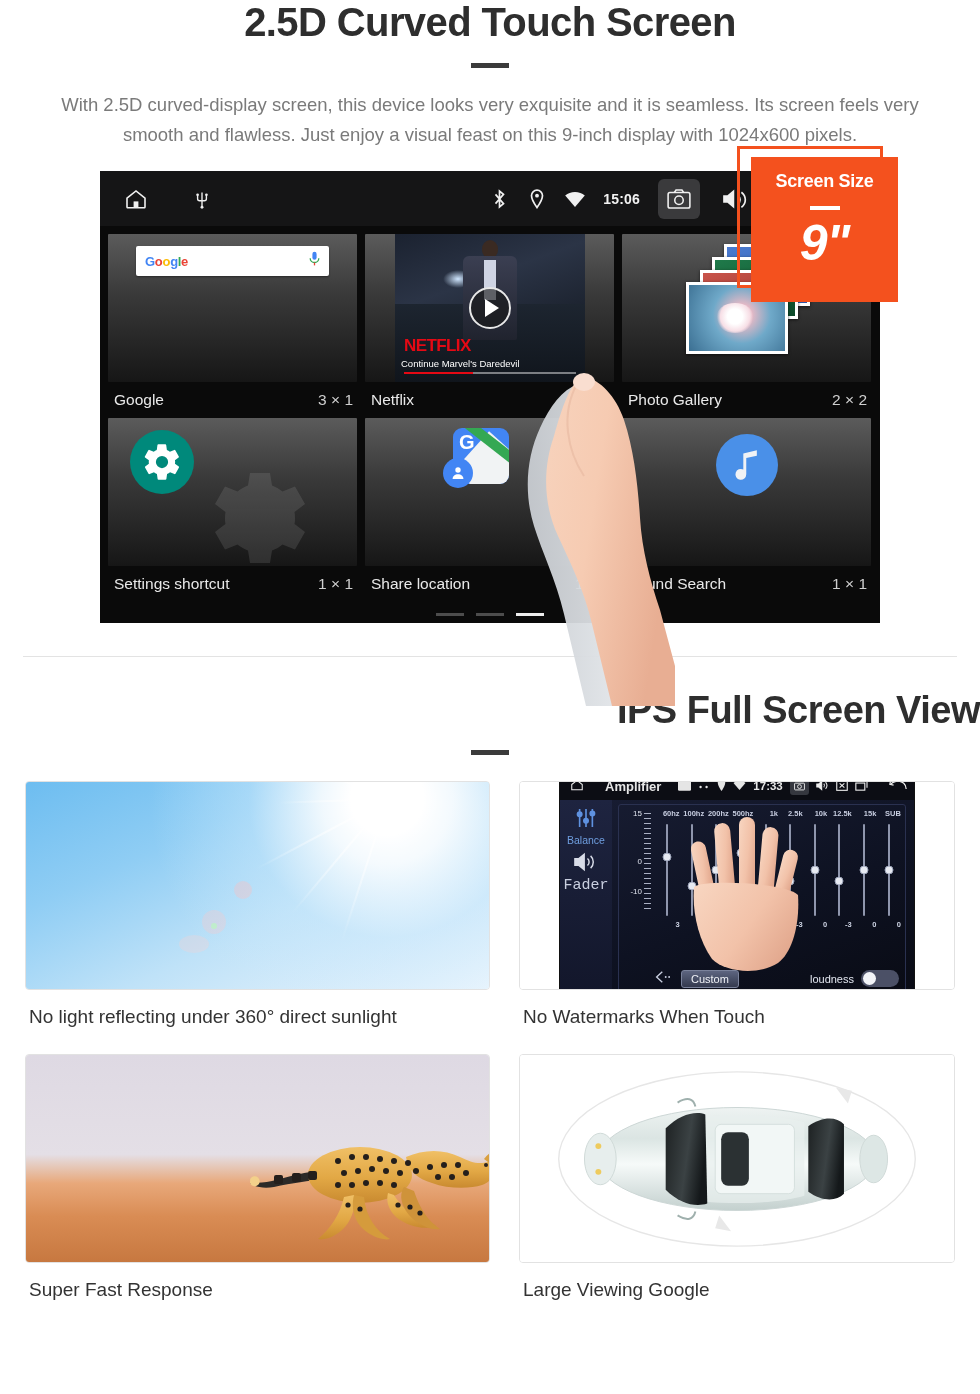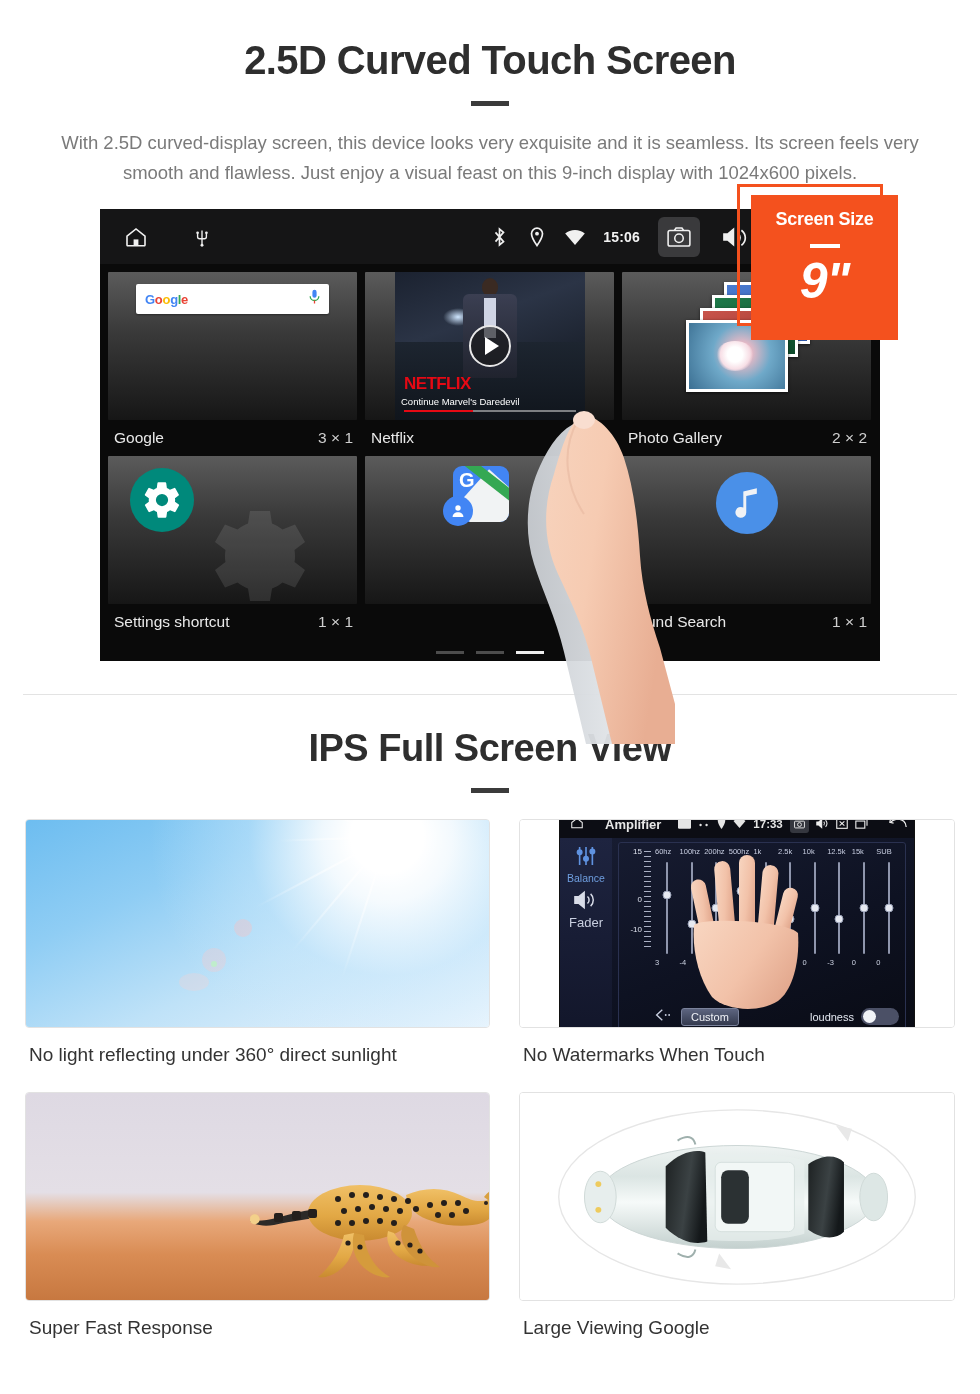--- a/index.html
+++ b/index.html
@@ -13,21 +13,20 @@
   .page { position: relative; width: 980px; height: 1394px; background:#fff; }
 
   
   .section1 { position: relative; width: 980px; }
   .sec-title {
     text-align: center;
     font-size: 40px;
     font-weight: bold;
     color: #2e2e2e;
     letter-spacing: -0.6px;
-    padding-top: 38px;
   }
   .title-rule {
     width: 38px; height: 5px; background: #3b3b3b;
     margin: 18px auto 0;
   }
   .sec-sub {
     margin: 22px auto 0;
     width: 880px;
     text-align: center;
     font-size: 18.5px;
@@ -196,21 +195,21 @@
   }
   .badge-title{ font-size:18px; font-weight:bold; letter-spacing:-.3px; }
   .badge-rule{ width:30px; height:4px; background:#fff; margin:14px 0 8px; }
   .badge-val{ font-size:50px; font-weight:bold; font-style:italic; line-height:1; letter-spacing:-1px;}
 
   
   .divider{ width:934px; height:1px; background:#e3e3e3; margin:33px auto 0;}
 
   
   .sec2-title{
-    text-align:center; font-size:38px; font-weight:bold; color:#2e2e2e;
+    text-align:right; font-size:38px; font-weight:bold; color:#2e2e2e;
     padding-top: 32px; letter-spacing:-.5px;
   }
   .grid2{ width:930px; margin:26px auto 0; display:grid; grid-template-columns:465px 465px; }
   .cellwrap{ padding: 0 0 0 0; }
   .cellwrap.right{ padding-left: 29px; }
   .cell-img{
     width:465px; height:209px; border:1px solid #e2e2e2; border-radius:4px; overflow:hidden;
     position:relative; background:#fff;
   }
   .cellwrap.right .cell-img{ width:436px; }
@@ -239,25 +238,25 @@
   }
   .amp-sb .t{ font-weight:bold; font-size:11.5px;}
   .amp-title{ font-size:13px; font-weight:bold; margin-left:14px; margin-right:10px;}
   .amp-sb .fl{ flex:1 }
   .amp-chip{ width:19px;height:17px;border-radius:3px;background:#35373f;display:inline-flex;align-items:center;justify-content:center;}
   .amp-body{ position:absolute; left:0; right:0; top:27px; bottom:0;
              background:linear-gradient(160deg,#181d33 0%, #0e1222 55%, #090b14 100%);}
   .amp-side{ position:absolute; left:0; top:0; width:52px; bottom:0;
              background:linear-gradient(180deg,#1e2440,#12162a); text-align:center; padding-top:8px;}
   .amp-side .lab{ font-size:10.5px; color:#6f9fe0; margin-top:2px;}
-  .amp-side .lab2{ font-size:13px; color:#c9cfe0; margin-top:1px;}
+  .amp-side .lab2{ font-size:15px; color:#c9cfe0; margin-top:1px;font-family:Liberation Mono, monospace;}
   .eq{ position:absolute; left:58px; right:8px; top:4px; bottom:4px;
        border:1px solid #2a3150; border-radius:3px; }
   .eq-bands{ position:absolute; left:36px; right:4px; top:4px; display:flex; }
-  .eq-band{ flex:1; text-align:left; }
+  .eq-band{ flex:1; text-align:right;font-weight:bold; }
   .eq-band .f{ font-size:7.5px; color:#c7cde0; }
   .eq-band .track{ width:2px; height:92px; background:#8f96ad; margin:6px auto 0; position:relative; border-radius:1px;}
   .eq-band .knob{ position:absolute; left:50%; transform:translate(-50%,-50%); width:9px;height:9px;border-radius:50%;
                   background:#e7eaf2; border:1px solid #9aa2b8;}
   .eq-band .v{ font-size:7.5px; color:#cdd3e3; margin-top:4px;}
   .eq-scale{ position:absolute; left:2px; top:6px; width:34px; height:104px; }
   .eq-scale .s{ position:absolute; right:13px; font-size:8px; color:#dfe3ee;}
   .eq-scale .ticks{ position:absolute; right:4px; top:2px; width:7px; height:100px;
                     background:repeating-linear-gradient(180deg,#aab0c4 0 1px, transparent 1px 5px);}
   .eq-bottom{ position:absolute; left:36px; right:6px; bottom:4px; height:22px; display:flex; align-items:center; gap:8px;}
@@ -450,20 +449,24 @@
                   <div class="white"></div>
                   <div class="road"></div>
                   <div class="g">G</div>
                 </div>
                 <div class="maps-person">
                   <svg width="18" height="18" viewBox="0 0 24 24" fill="#ffffff">
                     <circle cx="12" cy="8" r="3.6"></circle>
                     <path d="M4.8 20c0-4 3.2-6.4 7.2-6.4s7.2 2.4 7.2 6.4z"></path>
                   </svg>
                 </div>
+              </div>
+              <div class="wlabel">
+                <span>Share location</span>
+                <span class="dim">1 × 1</span>
               </div>
             </div>
 
             <div class="wcell c3">
               <div class="wthumb">
                 <div class="snd-ico">
                   <svg width="30" height="32" viewBox="0 0 24 26" fill="#f0f2f5">
                     <path d="M20 1 9 3.6v13.1a4.4 4.4 0 1 0 2.4 3.9V7.4L20 5.4z"></path>
                   </svg>
                 </div>

